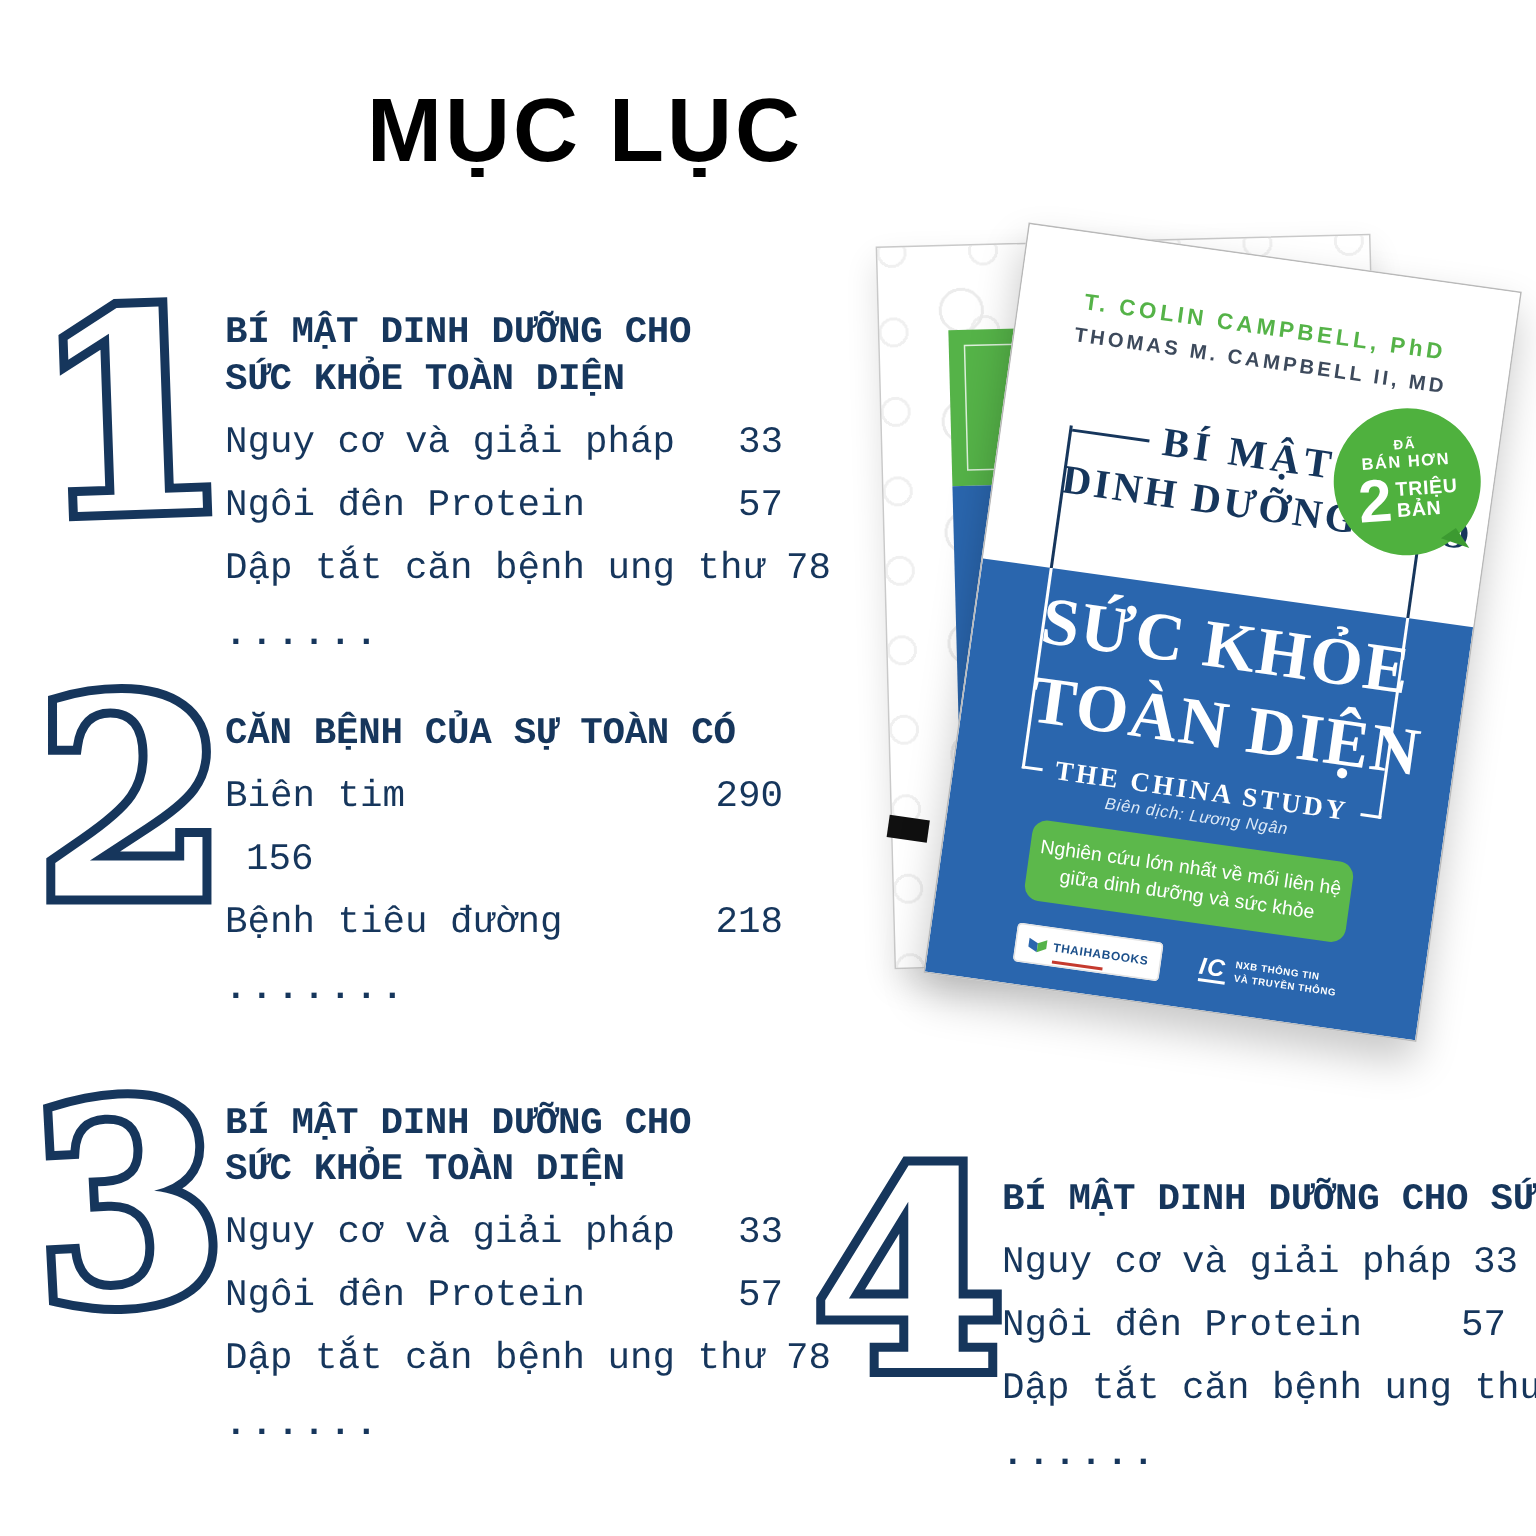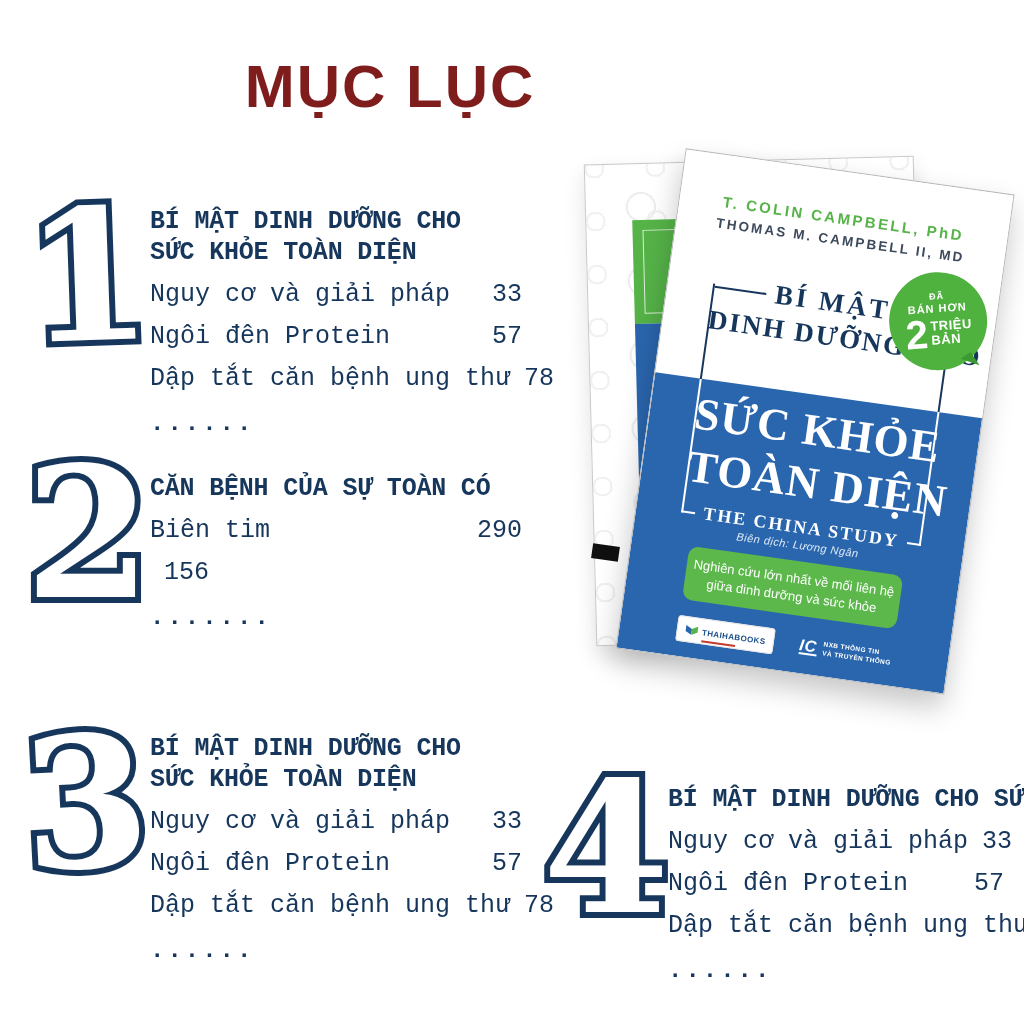--- a/index.html
+++ b/index.html
@@ -3,21 +3,21 @@
 <meta charset="utf-8">
 <style>
   * { margin:0; padding:0; box-sizing:border-box; }
   html,body { background:#ffffff; }
   body { font-family:"Liberation Sans", sans-serif; color:#16365c; }
   .canvas { position:relative; width:1024px; height:1024px; background:#fff; overflow:hidden; }
 
   
   .page-title {
     position:absolute; left:0; top:52px; width:780px; text-align:center;
-    font-size:60px; font-weight:bold; letter-spacing:2px; color:#7f1d1d;
+    font-size:60px; font-weight:bold; letter-spacing:2px; color:#000000;
   }
   .toc-section { position:absolute; }
   .numeral-svg { position:absolute; overflow:visible; }
   .sec-content { position:absolute;font-family:Liberation Mono, monospace; }
   .sec-heading { font-weight:bold; font-size:25px; line-height:31px; white-space:nowrap; letter-spacing:-0.2px; }
   .toc-row { display:flex; justify-content:space-between; align-items:baseline; font-size:25px; line-height:30px; margin-top:12px; }
   .toc-row .lbl { white-space:nowrap; }
   .toc-row .pg  { margin-left:14px;text-align:center; }
   .dots { margin-top:16px; font-size:24px; font-weight:bold; letter-spacing:3px; }
 
@@ -154,20 +154,24 @@
       <div class="sec-heading">
         <div>CĂN BỆNH CỦA SỰ TOÀN CÓ</div>
       </div>
       <div class="toc-row">
         <span class="lbl">Biên tim</span>
         <span class="pg">290</span>
       </div>
       <div class="toc-row">
         <span class="pg">156</span>
       </div>
+      <div class="toc-row">
+        <span class="lbl">Bệnh tiêu đường</span>
+        <span class="pg">218</span>
+      </div>
       <div class="dots">.......</div>
     </div>
   </div>
 
   <div class="toc-section" id="sec3">
     <svg class="numeral-svg" width="120" height="160" style="transform:rotate(-3deg);">
       <text x="58" y="142" text-anchor="middle" font-family="DejaVu Serif, serif" font-weight="bold" font-size="182" fill="#ffffff" stroke="#16365c" stroke-width="12" paint-order="stroke">3</text>
     </svg>
     <div class="sec-content">
       <div class="sec-heading">

